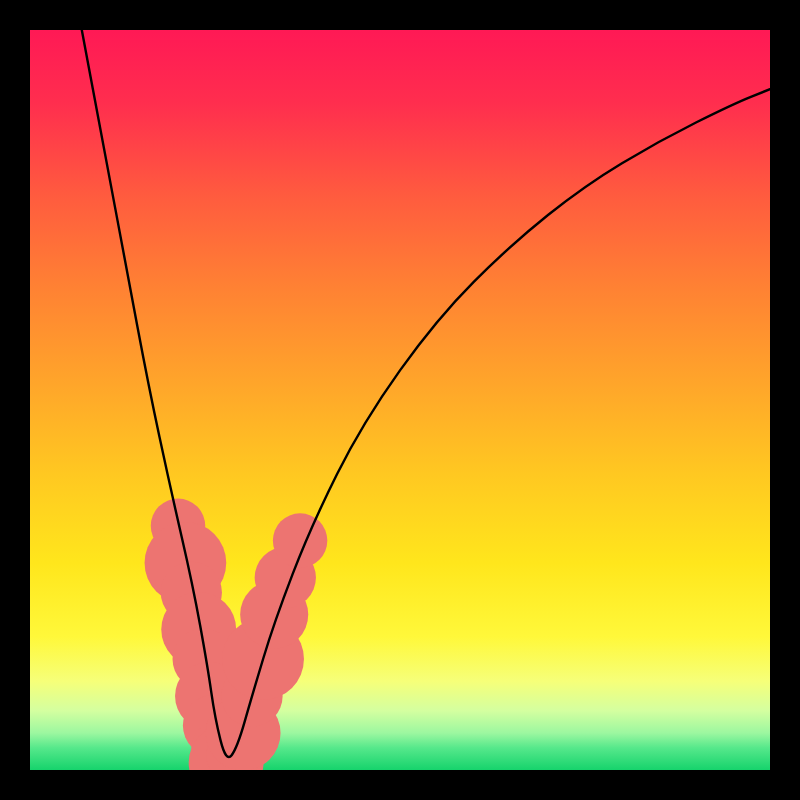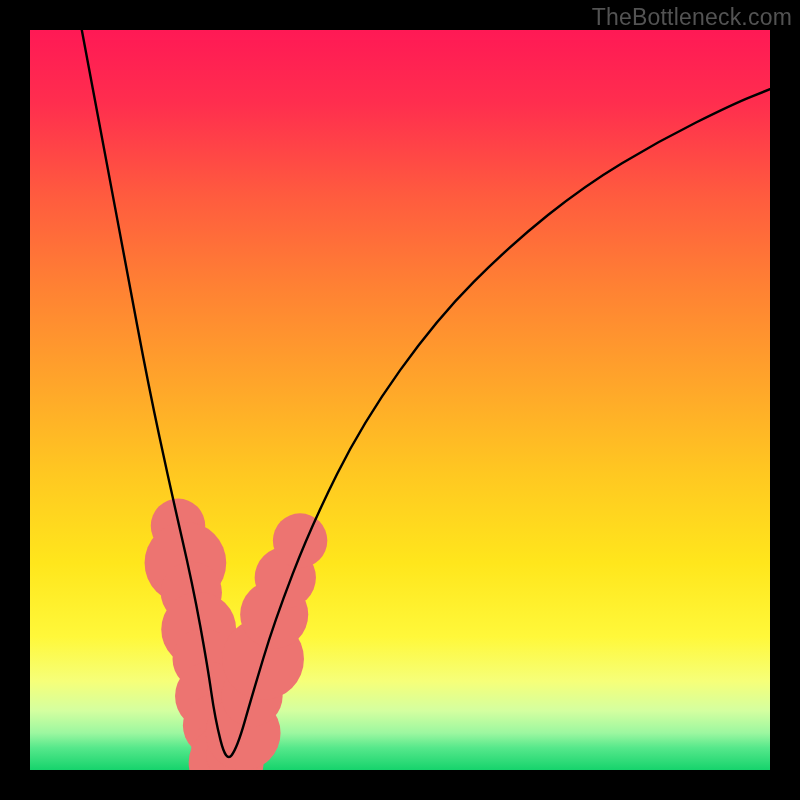--- a/index.html
+++ b/index.html
@@ -47,21 +47,20 @@
     font-size: 23px;
     font-weight: 500;
     letter-spacing: 0.2px;
   }
 </style>
 </head>
 <body>
 
 <div class="frame">
 
-  <div class="watermark">TheBottleneck.com</div>
 
   <div class="plot-area">
     <svg class="gradient-bg" viewBox="0 0 740 740" preserveAspectRatio="none">
       <defs>
         <linearGradient id="bg-grad" x1="0" y1="0" x2="0" y2="1">
             <stop offset="0%" stop-color="#ff1955"></stop>
             <stop offset="10%" stop-color="#ff2e4e"></stop>
             <stop offset="22%" stop-color="#ff5a3f"></stop>
             <stop offset="35%" stop-color="#ff8233"></stop>
             <stop offset="48%" stop-color="#ffa62a"></stop>

